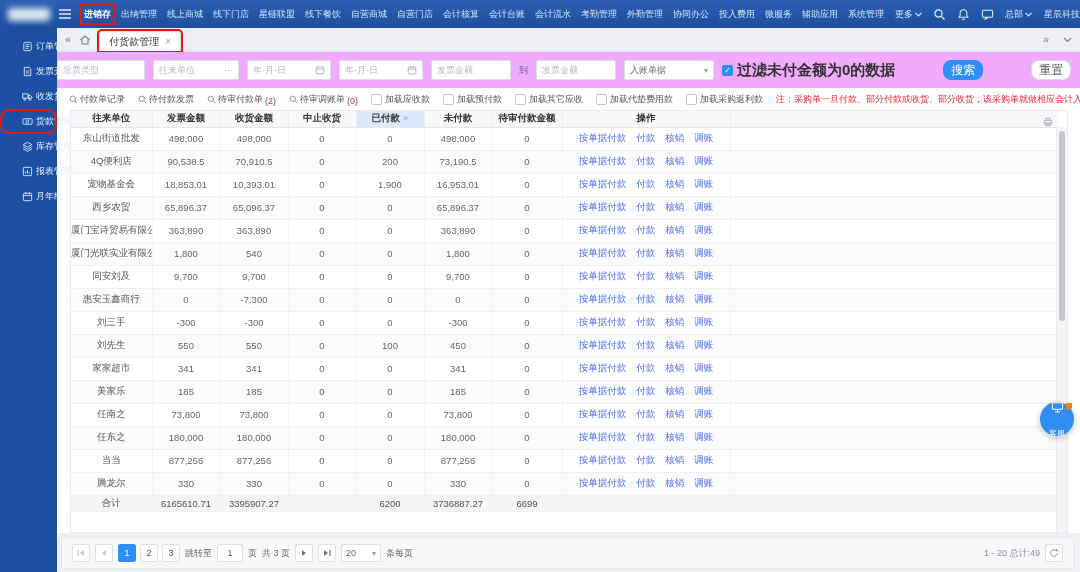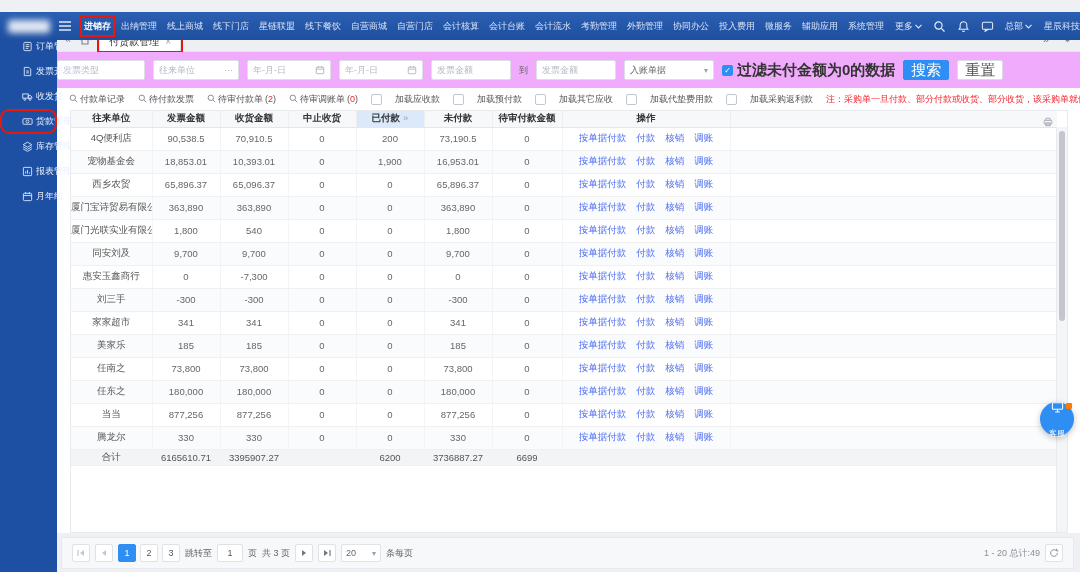--- a/index.html
+++ b/index.html
@@ -1,21 +1,21 @@
 <!DOCTYPE html>
 <html><head>
 <meta charset="utf-8">
 <style>
   *{margin:0;padding:0;box-sizing:border-box;}
   html,body{width:1080px;height:572px;overflow:hidden;}
   body{font-family:"Liberation Sans","DejaVu Sans",sans-serif;background:#fff;}
   .screen{position:relative;width:1080px;height:572px;overflow:hidden;background:#eef0f4;}
 
   
-  .topnav{position:absolute;top:12px;left:0;width:100%;height:28px;
+  .topnav{position:absolute;top:0;left:0;width:100%;height:28px;
     background:linear-gradient(180deg,#2b5fb2,#1e4f9f);
     display:flex;align-items:center;padding:0 8px;gap:7px;color:#dde7f8;z-index:5;}
   .logo-blur{width:42px;height:13px;border-radius:3px;background:rgba(255,255,255,.85);filter:blur(3px);flex:none;}
   .icon-btn{display:inline-flex;align-items:center;justify-content:center;width:16px;height:16px;cursor:pointer;position:relative;flex:none;}
   .nav-menu{display:flex;align-items:center;gap:6px;margin-left:2px;white-space:nowrap;}
   .nav-item{font-size:9px;color:#d7e2f6;cursor:pointer;white-space:nowrap;display:inline-flex;align-items:center;gap:2px;padding:2px 2px;}
   .nav-item.active{color:#fff;font-weight:bold;}
   .ann{box-shadow:0 0 0 2px #e8180c;}
   .nav-right{margin-left:auto;display:flex;align-items:center;gap:8px;}
 
@@ -44,29 +44,29 @@
   input::placeholder{color:#b4bac4;}
   .suffix{color:#aab0ba;font-size:9px;flex:none;display:inline-flex;align-items:center;}
   .f-select{justify-content:space-between;cursor:pointer;}
   .f-select .val{font-size:9px;color:#666;}
   .caret-txt{color:#9aa0ab;font-size:8px;}
   .f-check{display:flex;align-items:center;gap:4px;cursor:pointer;flex:none;}
   .f-check .lbl{font-size:15px;font-weight:bold;color:#333;white-space:nowrap;}
   .ckb{width:11px;height:11px;border:1px solid #c2c7cf;border-radius:2px;background:#fff;
     display:inline-flex;align-items:center;justify-content:center;font-size:8px;color:#fff;flex:none;cursor:pointer;}
   .ckb.on{background:#2f8ef3;border-color:#2f8ef3;}
-  .btn{height:20px;padding:0 7px;font-size:15px;border-radius:2px;cursor:pointer;font-family:inherit;flex:none;}
+  .btn{height:20px;padding:0 7px;font-size:12px;border-radius:8px;cursor:pointer;font-family:inherit;flex:none;margin-left:40px;}
   .btn-primary{background:#2f8ef3;color:#fff;border:1px solid #2f8ef3;}
   .btn-plain{background:#fff;border:1px solid #d9dde3;color:#555;}
 
   .toolbar{position:absolute;left:0;top:60px;right:0;height:22px;background:#fff;
     display:flex;align-items:center;gap:13px;padding:0 12px;white-space:nowrap;}
-  .qlink{display:inline-flex;align-items:center;gap:2px;font-size:9px;color:#555;cursor:pointer;}
+  .qlink{display:inline-flex;align-items:flex-end;gap:2px;font-size:9px;color:#555;cursor:pointer;}
   .qlink .cnt{color:#f5222d;}
-  .tb-check{display:inline-flex;align-items:center;gap:13px;font-size:9px;color:#555;cursor:pointer;}
+  .tb-check{display:inline-flex;align-items:center;gap:3px;font-size:9px;color:#555;cursor:pointer;}
   .note{color:#f5222d;font-size:9px;}
 
   
   .table-wrap{position:absolute;left:13px;top:82px;width:998px;height:423px;background:#fff;border:1px solid #e8eaed;}
   table{border-collapse:collapse;table-layout:fixed;width:986px;font-size:9.5px;}
   th{height:16px;background:#f7f8fa;color:#333;font-weight:bold;font-size:9.5px;
     border-bottom:1px solid #e4e7ea;border-right:1px solid #eceef1;text-align:center;white-space:nowrap;overflow:hidden;}
   th.hl{background:#dce9fa;}
   th .dbl{color:#8aa5d6;margin-left:3px;font-weight:normal;}
   td{height:23px;text-align:center;color:#666;border-bottom:1px solid #f0f0f1;border-right:1px solid #f3f4f6;
@@ -399,20 +399,31 @@
               <th>中止收货</th>
               <th class="hl">已付款<span class="dbl">»</span></th>
               <th>未付款</th>
               <th>待审付款金额</th>
               <th>操作</th>
               <th class="fill"></th>
             </tr>
           </thead>
         <tbody id="tbody">
             <tr>
+              <td class="name">东山街道批发</td>
+              <td>498,000</td>
+              <td>498,000</td>
+              <td>0</td>
+              <td>0</td>
+              <td>498,000</td>
+              <td>0</td>
+              <td class="ops"><a>按单据付款</a><a>付款</a><a>核销</a><a>调账</a></td>
+              <td class="fill"></td>
+            </tr>
+            <tr>
               <td class="name">4Q便利店</td>
               <td>90,538.5</td>
               <td>70,910.5</td>
               <td>0</td>
               <td>200</td>
               <td>73,190.5</td>
               <td>0</td>
               <td class="ops"><a>按单据付款</a><a>付款</a><a>核销</a><a>调账</a></td>
               <td class="fill"></td>
             </tr>
@@ -482,20 +493,31 @@
               <td class="ops"><a>按单据付款</a><a>付款</a><a>核销</a><a>调账</a></td>
               <td class="fill"></td>
             </tr>
             <tr>
               <td class="name">刘三手</td>
               <td>-300</td>
               <td>-300</td>
               <td>0</td>
               <td>0</td>
               <td>-300</td>
+              <td>0</td>
+              <td class="ops"><a>按单据付款</a><a>付款</a><a>核销</a><a>调账</a></td>
+              <td class="fill"></td>
+            </tr>
+            <tr>
+              <td class="name">刘先生</td>
+              <td>550</td>
+              <td>550</td>
+              <td>0</td>
+              <td>100</td>
+              <td>450</td>
               <td>0</td>
               <td class="ops"><a>按单据付款</a><a>付款</a><a>核销</a><a>调账</a></td>
               <td class="fill"></td>
             </tr>
             <tr>
               <td class="name">家家超市</td>
               <td>341</td>
               <td>341</td>
               <td>0</td>
               <td>0</td>

